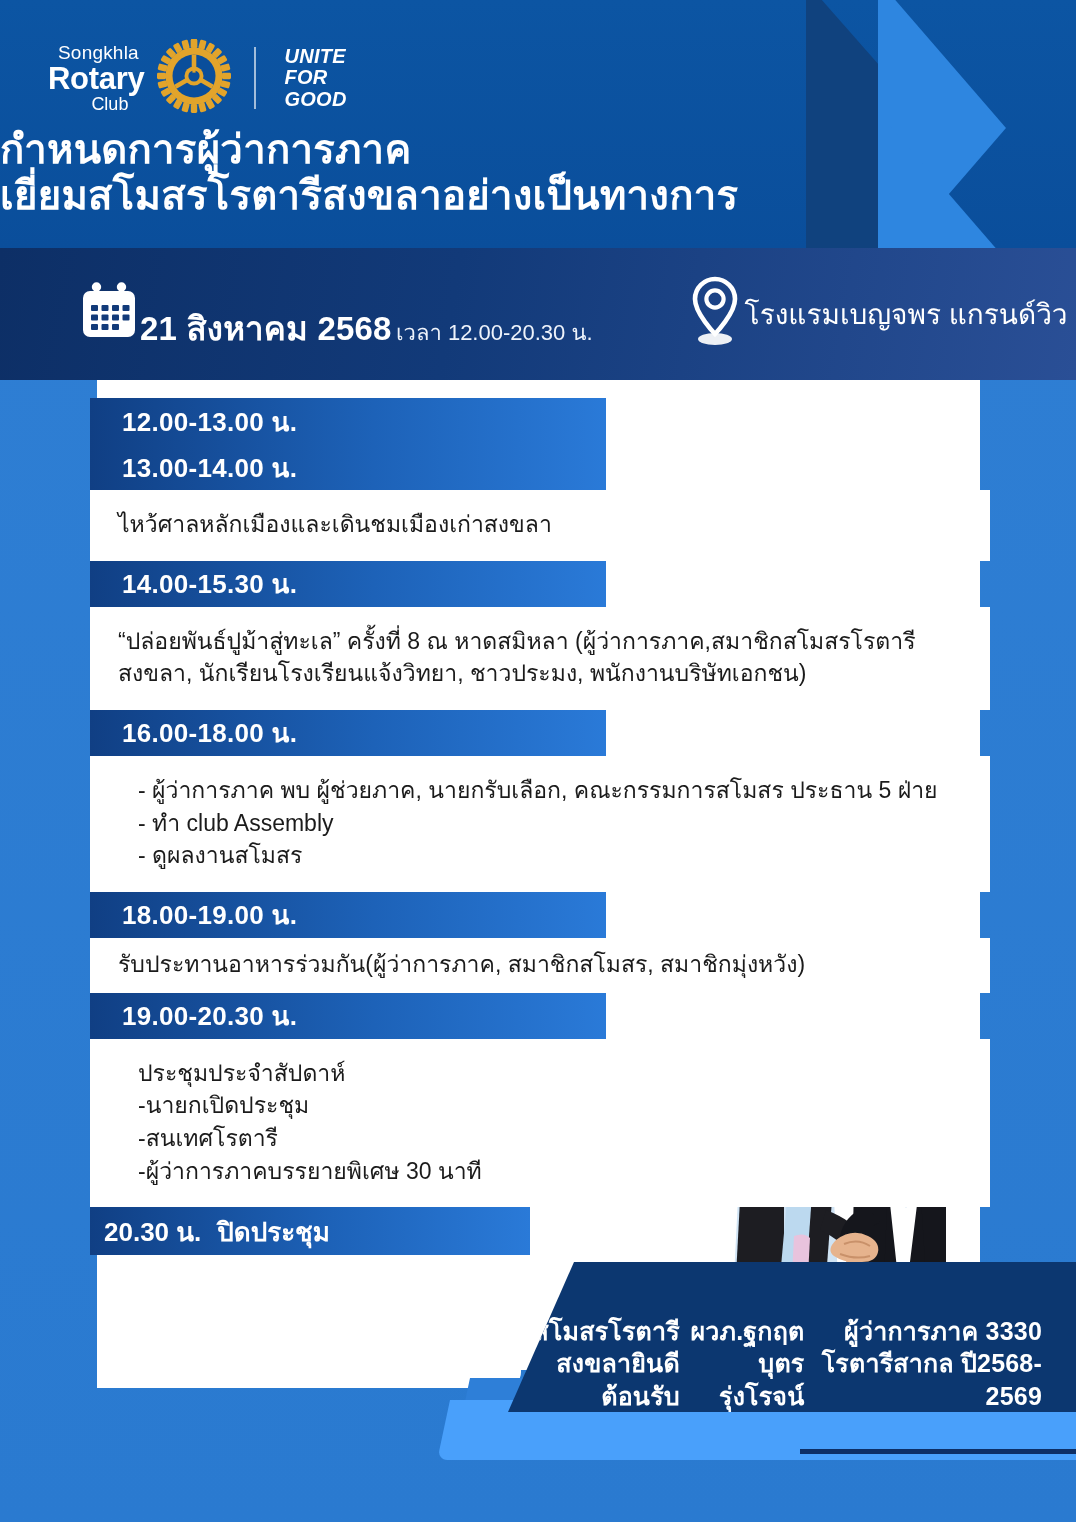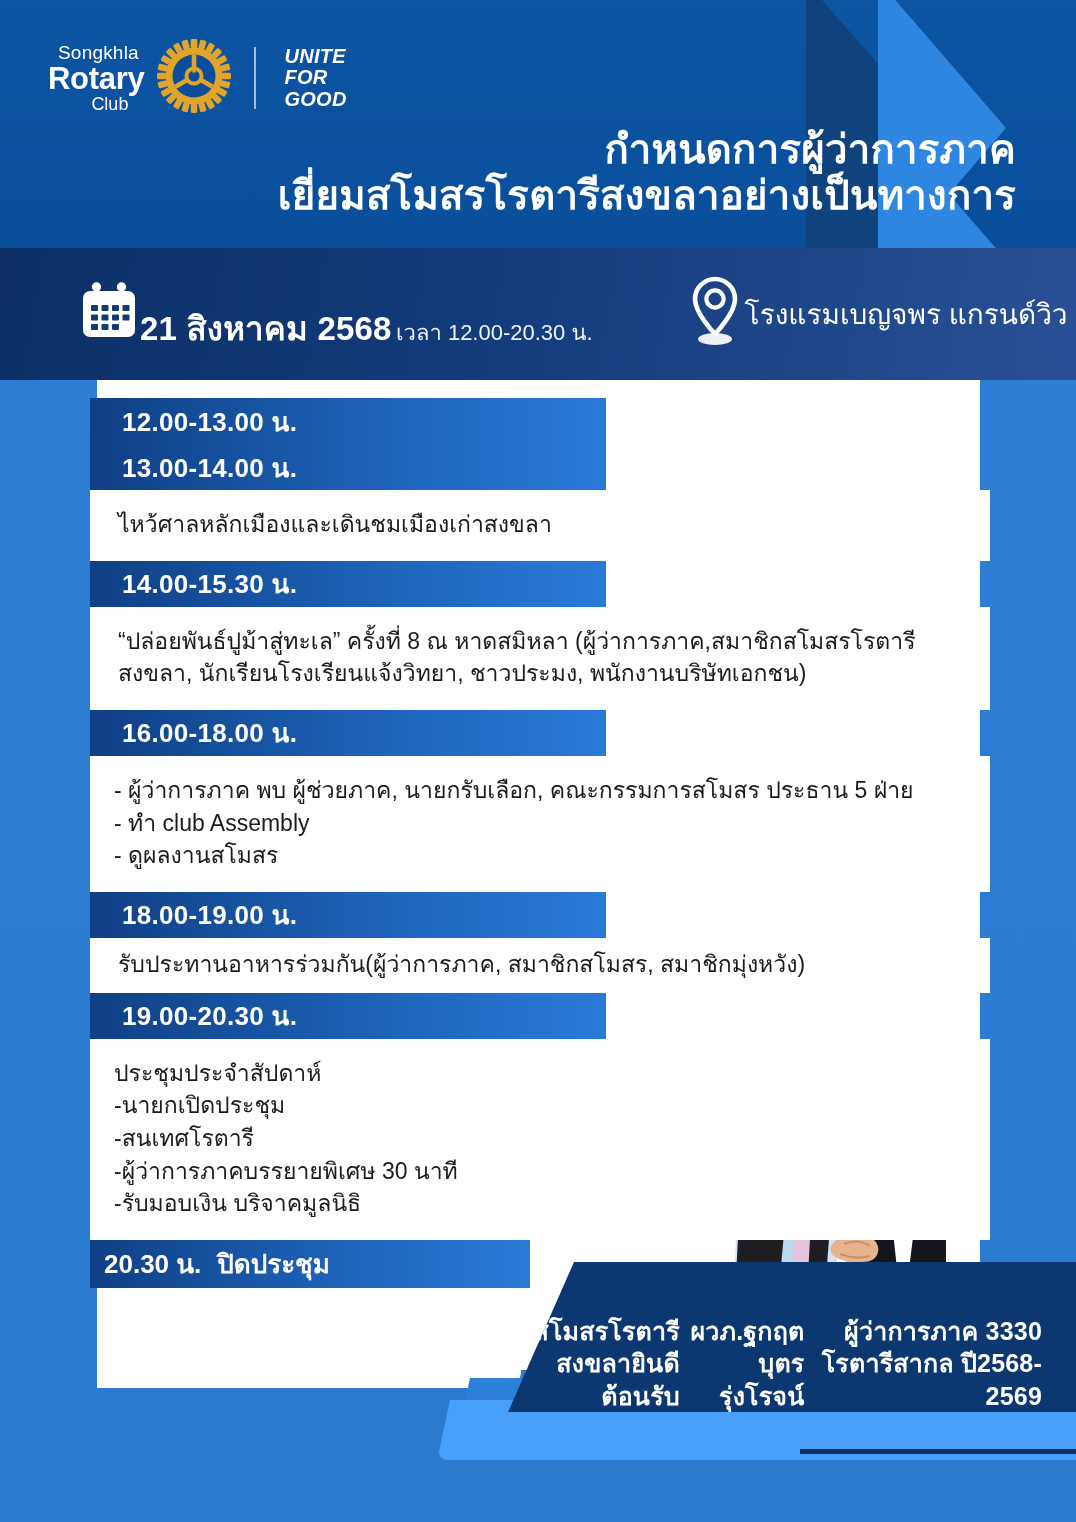--- a/index.html
+++ b/index.html
@@ -99,23 +99,23 @@
     color: #ffffff;
     font-size: 20px;
     font-weight: 700;
     font-style: italic;
     line-height: 1.08;
     letter-spacing: .3px;
   }
 
   .title-wrap {
     position: absolute;
-    left: 16px; top: 126px;
+    left: 0; top: 126px;
     width: 1000px;
-    text-align: right;
+    text-align: left;
     z-index: 3;
   }
   .title-line {
     color: #ffffff;
     font-weight: 700;
     letter-spacing: .3px;
     line-height: 1.16;
   }
   .title-1 { font-size: 40px; }
   .title-2 { font-size: 40px; }
@@ -191,21 +191,21 @@
   .desc {
     padding: 12px 18px 14px 28px;
     color: #1b1b1b;
     font-size: 23px;
     line-height: 1.42;
     background: #ffffff;
   }
   .desc.tight { padding-top: 10px; padding-bottom: 12px; }
   .desc.roomy { padding-top: 18px; padding-bottom: 20px; }
   .desc-line { display: block; }
-  .desc.indent { padding-left: 24px; }
+  .desc.indent { padding-left: 48px; }
 
   .closing-bar {
     width: 440px;
     height: 48px;
     background: linear-gradient(90deg, #103f84 0%, #1d62b8 55%, #2a7ad8 100%);
     display: flex;
     align-items: center;
     padding-left: 14px;
     color: #ffffff;
     font-size: 26px;
@@ -442,21 +442,20 @@
       </div>
     </div>
 
     <div class="slot">
       <div class="time-bar">19.00-20.30 น.</div>
       <div class="desc roomy indent">
         <span class="desc-line">ประชุมประจำสัปดาห์</span>
         <span class="desc-line">-นายกเปิดประชุม</span>
         <span class="desc-line">-สนเทศโรตารี</span>
         <span class="desc-line">-ผู้ว่าการภาคบรรยายพิเศษ 30 นาที</span>
-        <span class="desc-line">-รับมอบเงิน บริจาคมูลนิธิ</span>
       </div>
     </div>
 
     <div class="closing-bar">
       <span>20.30 น.</span>
       <span>ปิดประชุม</span>
     </div>
   </div>
 
   <div class="photo">

